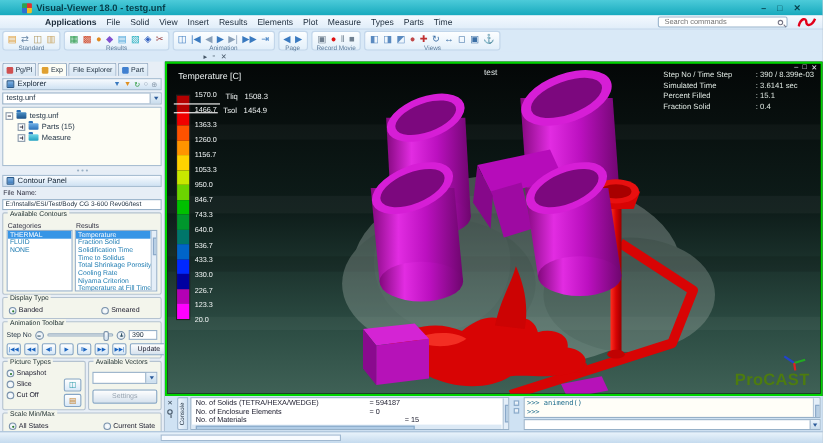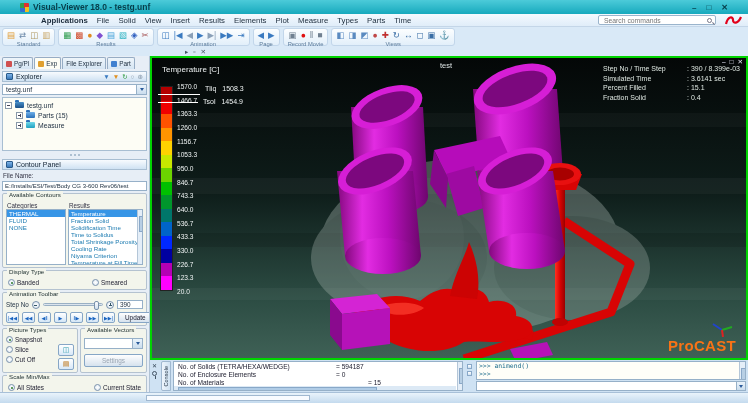--- a/index.html
+++ b/index.html
@@ -117,21 +117,21 @@
   .lbar{position:absolute;left:8px;top:28px;width:13px;height:205px;display:flex;flex-direction:column;border:1px solid #222;}
   .lband{flex:1;}
   .lvals{position:absolute;left:25px;top:28px;width:40px;height:210px;font-size:6.6px;color:#f0f4f4;}
   .lvals span{position:absolute;left:0;line-height:7px;}
   .lmark{position:absolute;height:1px;background:#fff;}
   .phase{position:absolute;display:flex;gap:6px;font-size:7px;color:#f0f4f4;}
   .status{position:absolute;top:6px;right:6px;font-size:7px;color:#dfe8e2;line-height:9.5px;}
   .status .srow{display:flex;}
   .status .sl{width:84px;}
   .logo{position:absolute;right:10px;bottom:5px;text-align:right;}
-  .logo .ltext{font-size:15px;font-weight:bold;color:#f97316;font-family:"Liberation Sans",sans-serif;letter-spacing:0.3px;line-height:14px;}
+  .logo .ltext{font-size:15px;font-weight:bold;color:#4d7c0f;font-family:"Liberation Sans",sans-serif;letter-spacing:0.3px;line-height:14px;}
 
   
   .console{position:absolute;left:150px;top:360px;right:0;height:32px;background:#cfe2f3;display:flex;padding:1px 2px 1px 0;gap:2px;}
   .con-side{width:9px;display:flex;flex-direction:column;align-items:center;font-size:6px;color:#345;padding-top:1px;}
   .pin{width:5px;height:5px;border:1px solid #456;border-radius:50%;position:relative;margin-top:2px;}
   .pin::after{content:"";position:absolute;left:1.5px;top:4px;width:1px;height:3px;background:#456;}
   .con-tab{width:10px;background:linear-gradient(90deg,#eef5fc,#d0e2f2);border:1px solid #a0b8d0;border-radius:2px 0 0 2px;
     display:flex;align-items:center;justify-content:center;}
   .con-tab span{writing-mode:vertical-rl;transform:rotate(180deg);font-size:5.6px;color:#234;}
   .con-log{width:290px;background:#fff;border:1px solid #96b0c8;position:relative;font-size:6.6px;color:#223;

